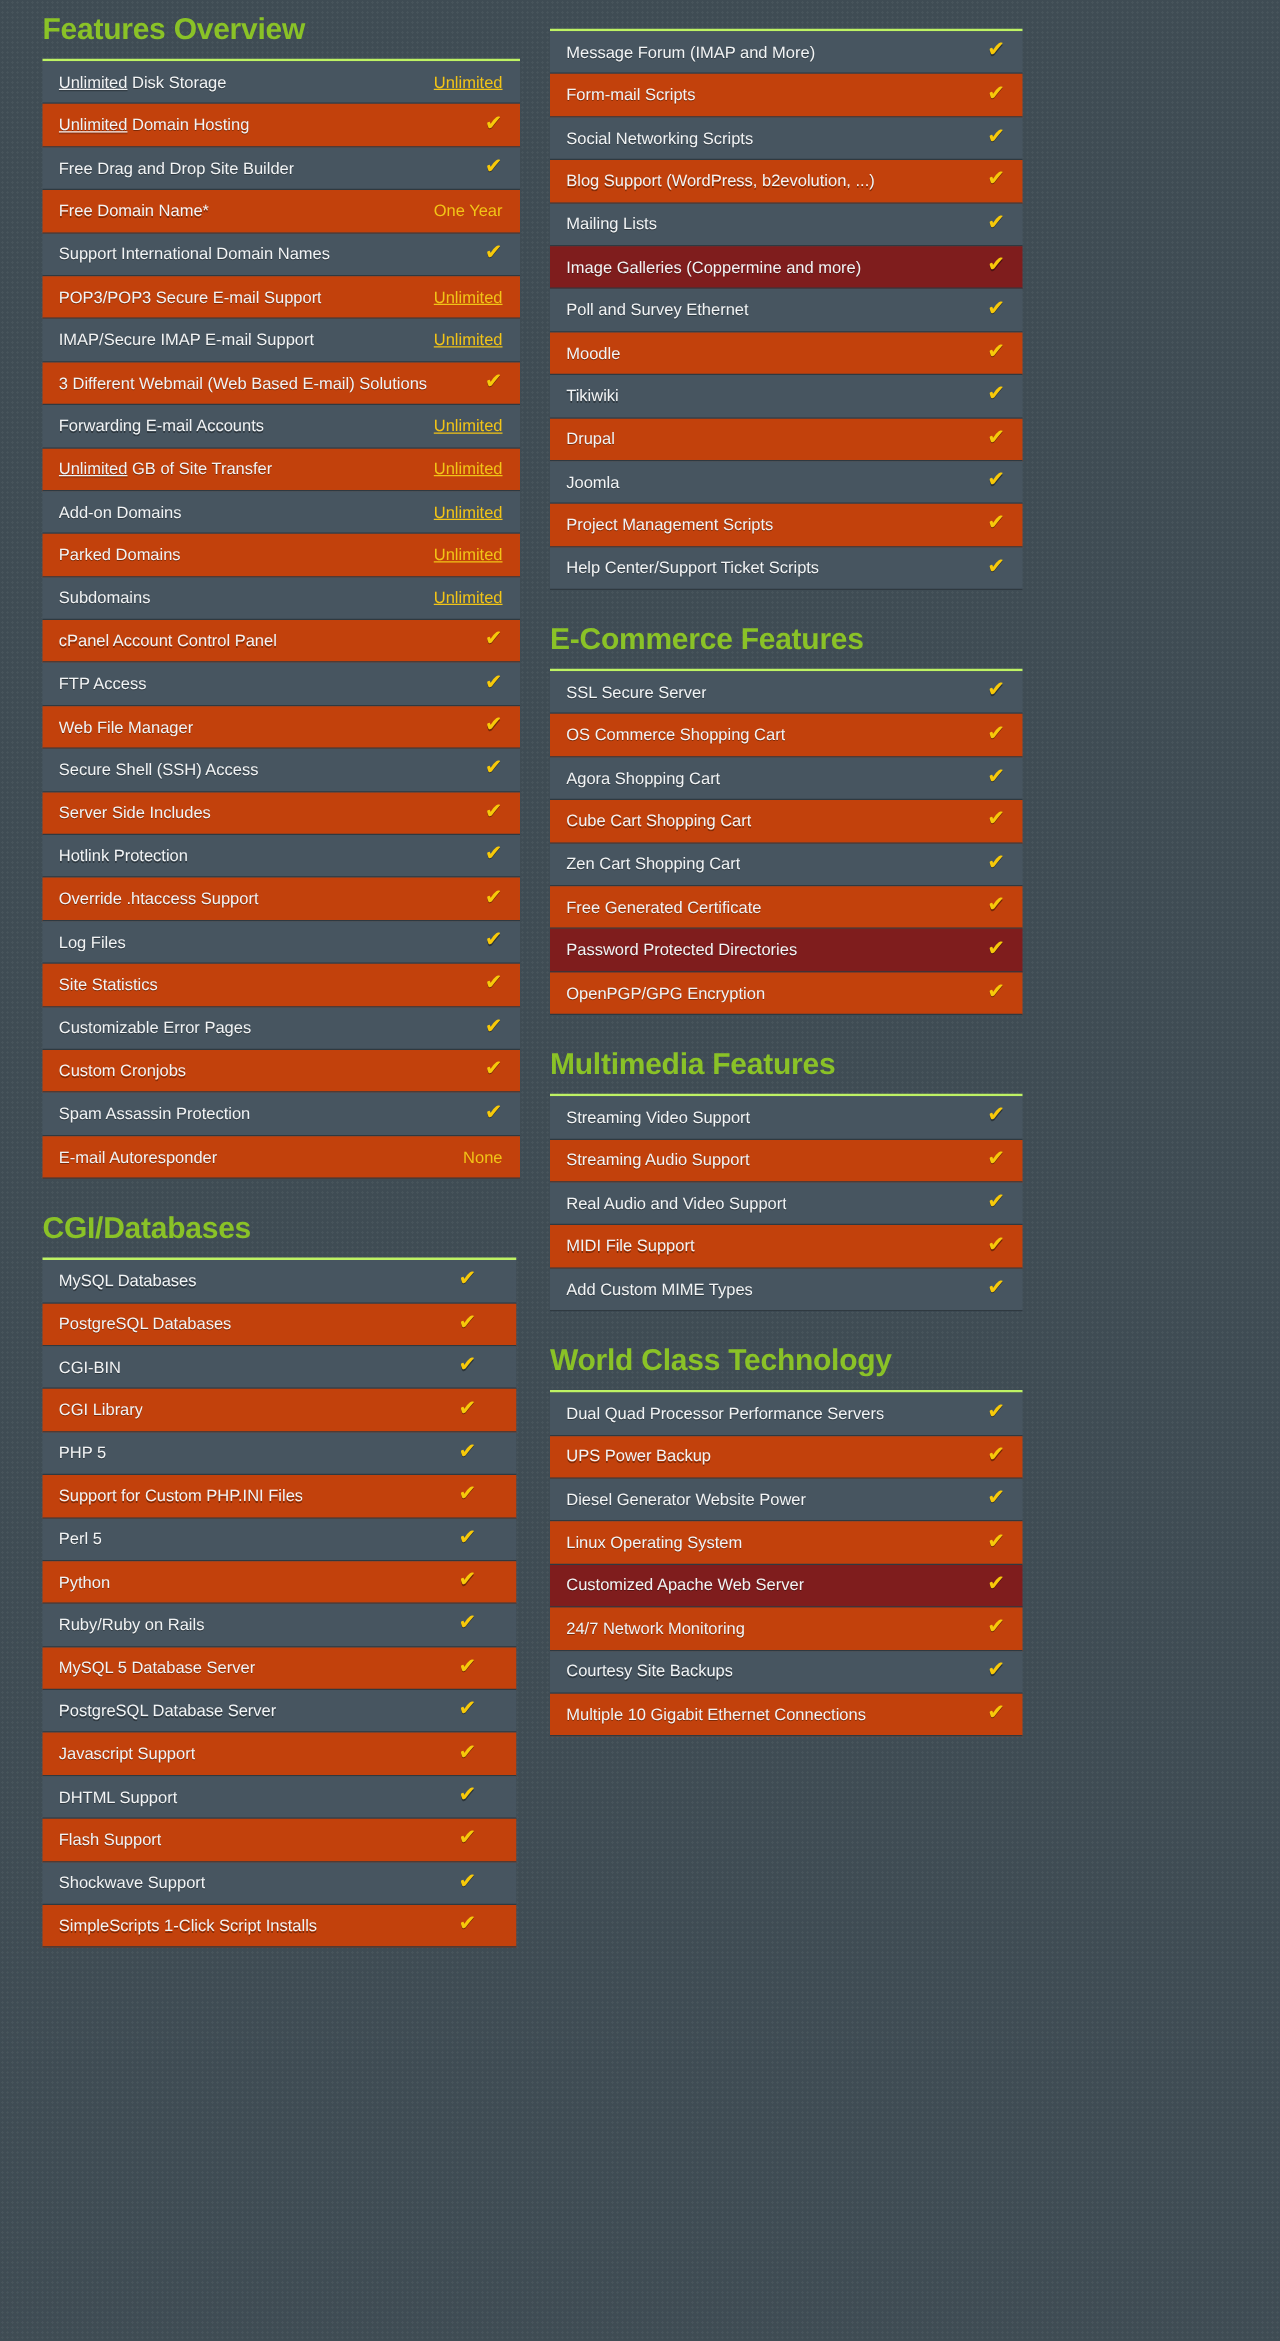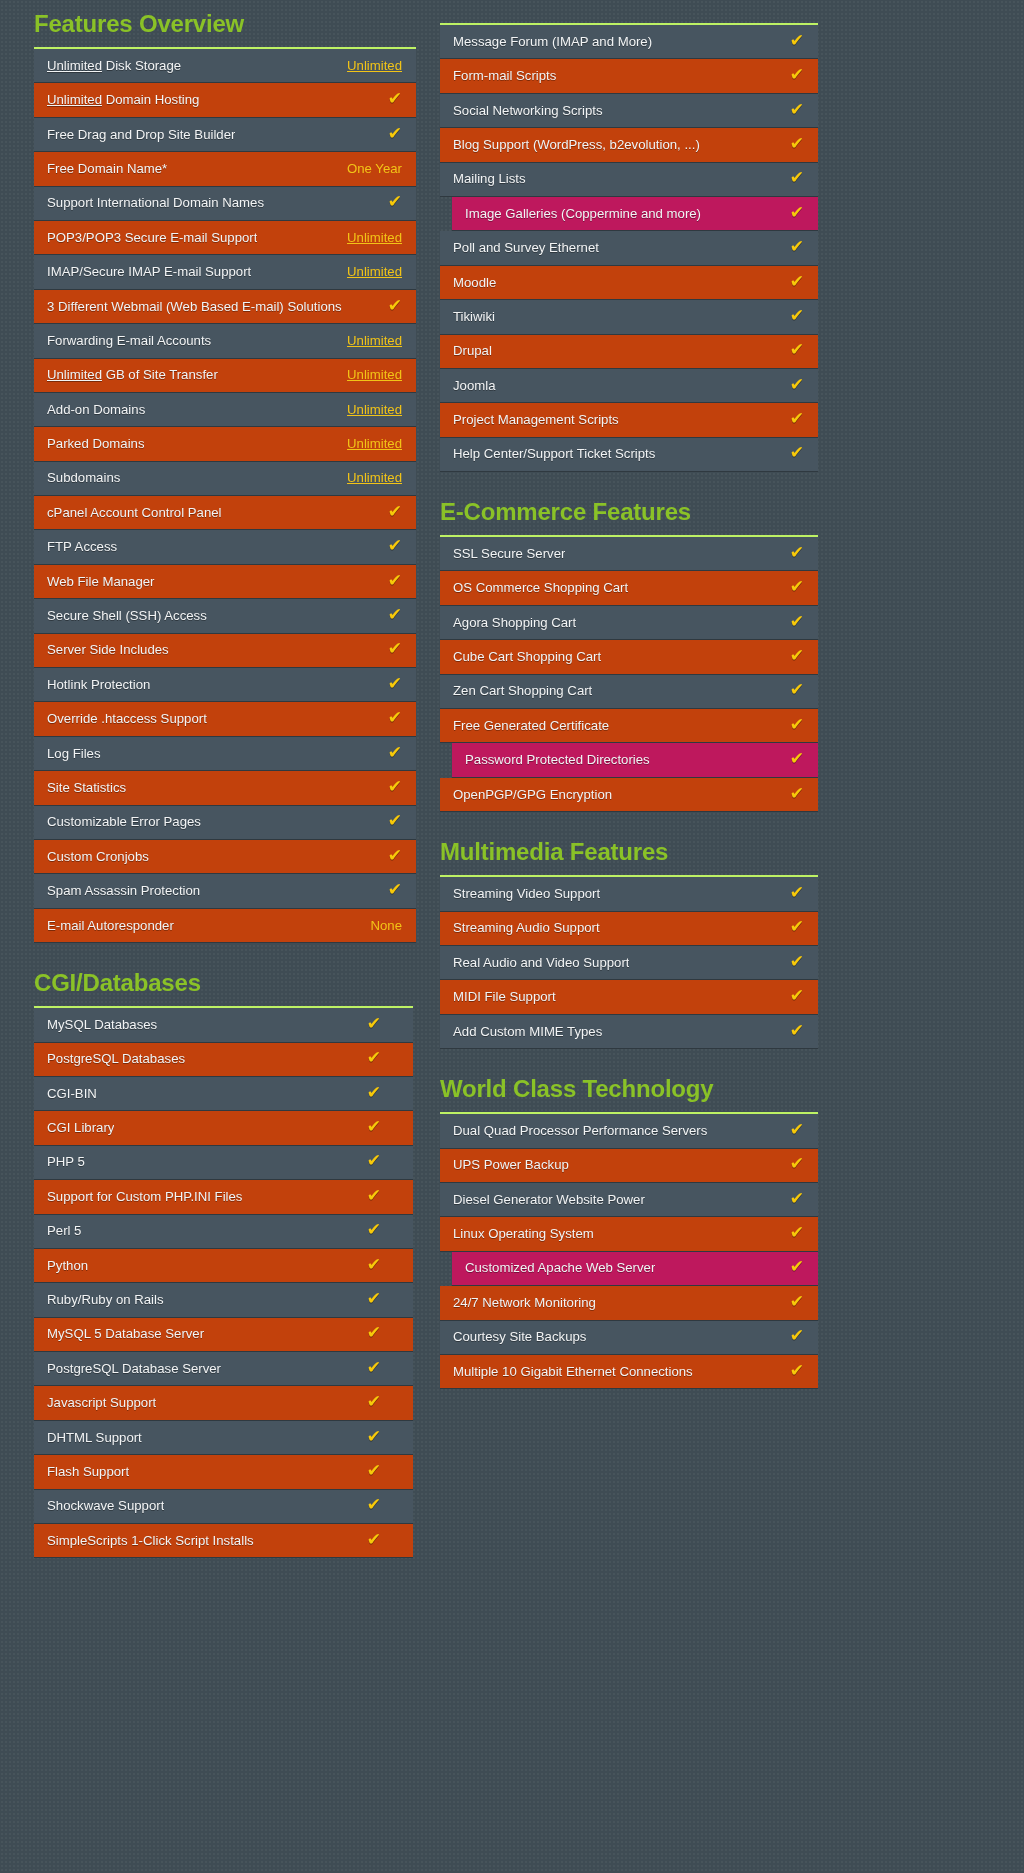--- a/index.html
+++ b/index.html
@@ -57,21 +57,21 @@
     justify-content: space-between;
     box-sizing: border-box;
     min-height: 34.4px;
     padding: 0 14px 0 13px;
     border-bottom: 1px solid #2f3940;
     font-size: 13.2px;
     line-height: 1.2;
     background-color: #475560;
   }
   .row.alt     { background-color: #c2410c; }
-  .row.hl      { background-color: #be185d; margin-left: 12px; }
+  .row.hl      { background-color: #7f1d1d; }
 
   .row .label {
     color: #f2f4f5;
     white-space: nowrap;
     overflow: hidden;
     text-shadow: 0 1px 0 rgba(0,0,0,0.35);
   }
   .row .label u {
     text-decoration: underline;
     text-underline-offset: 1px;

